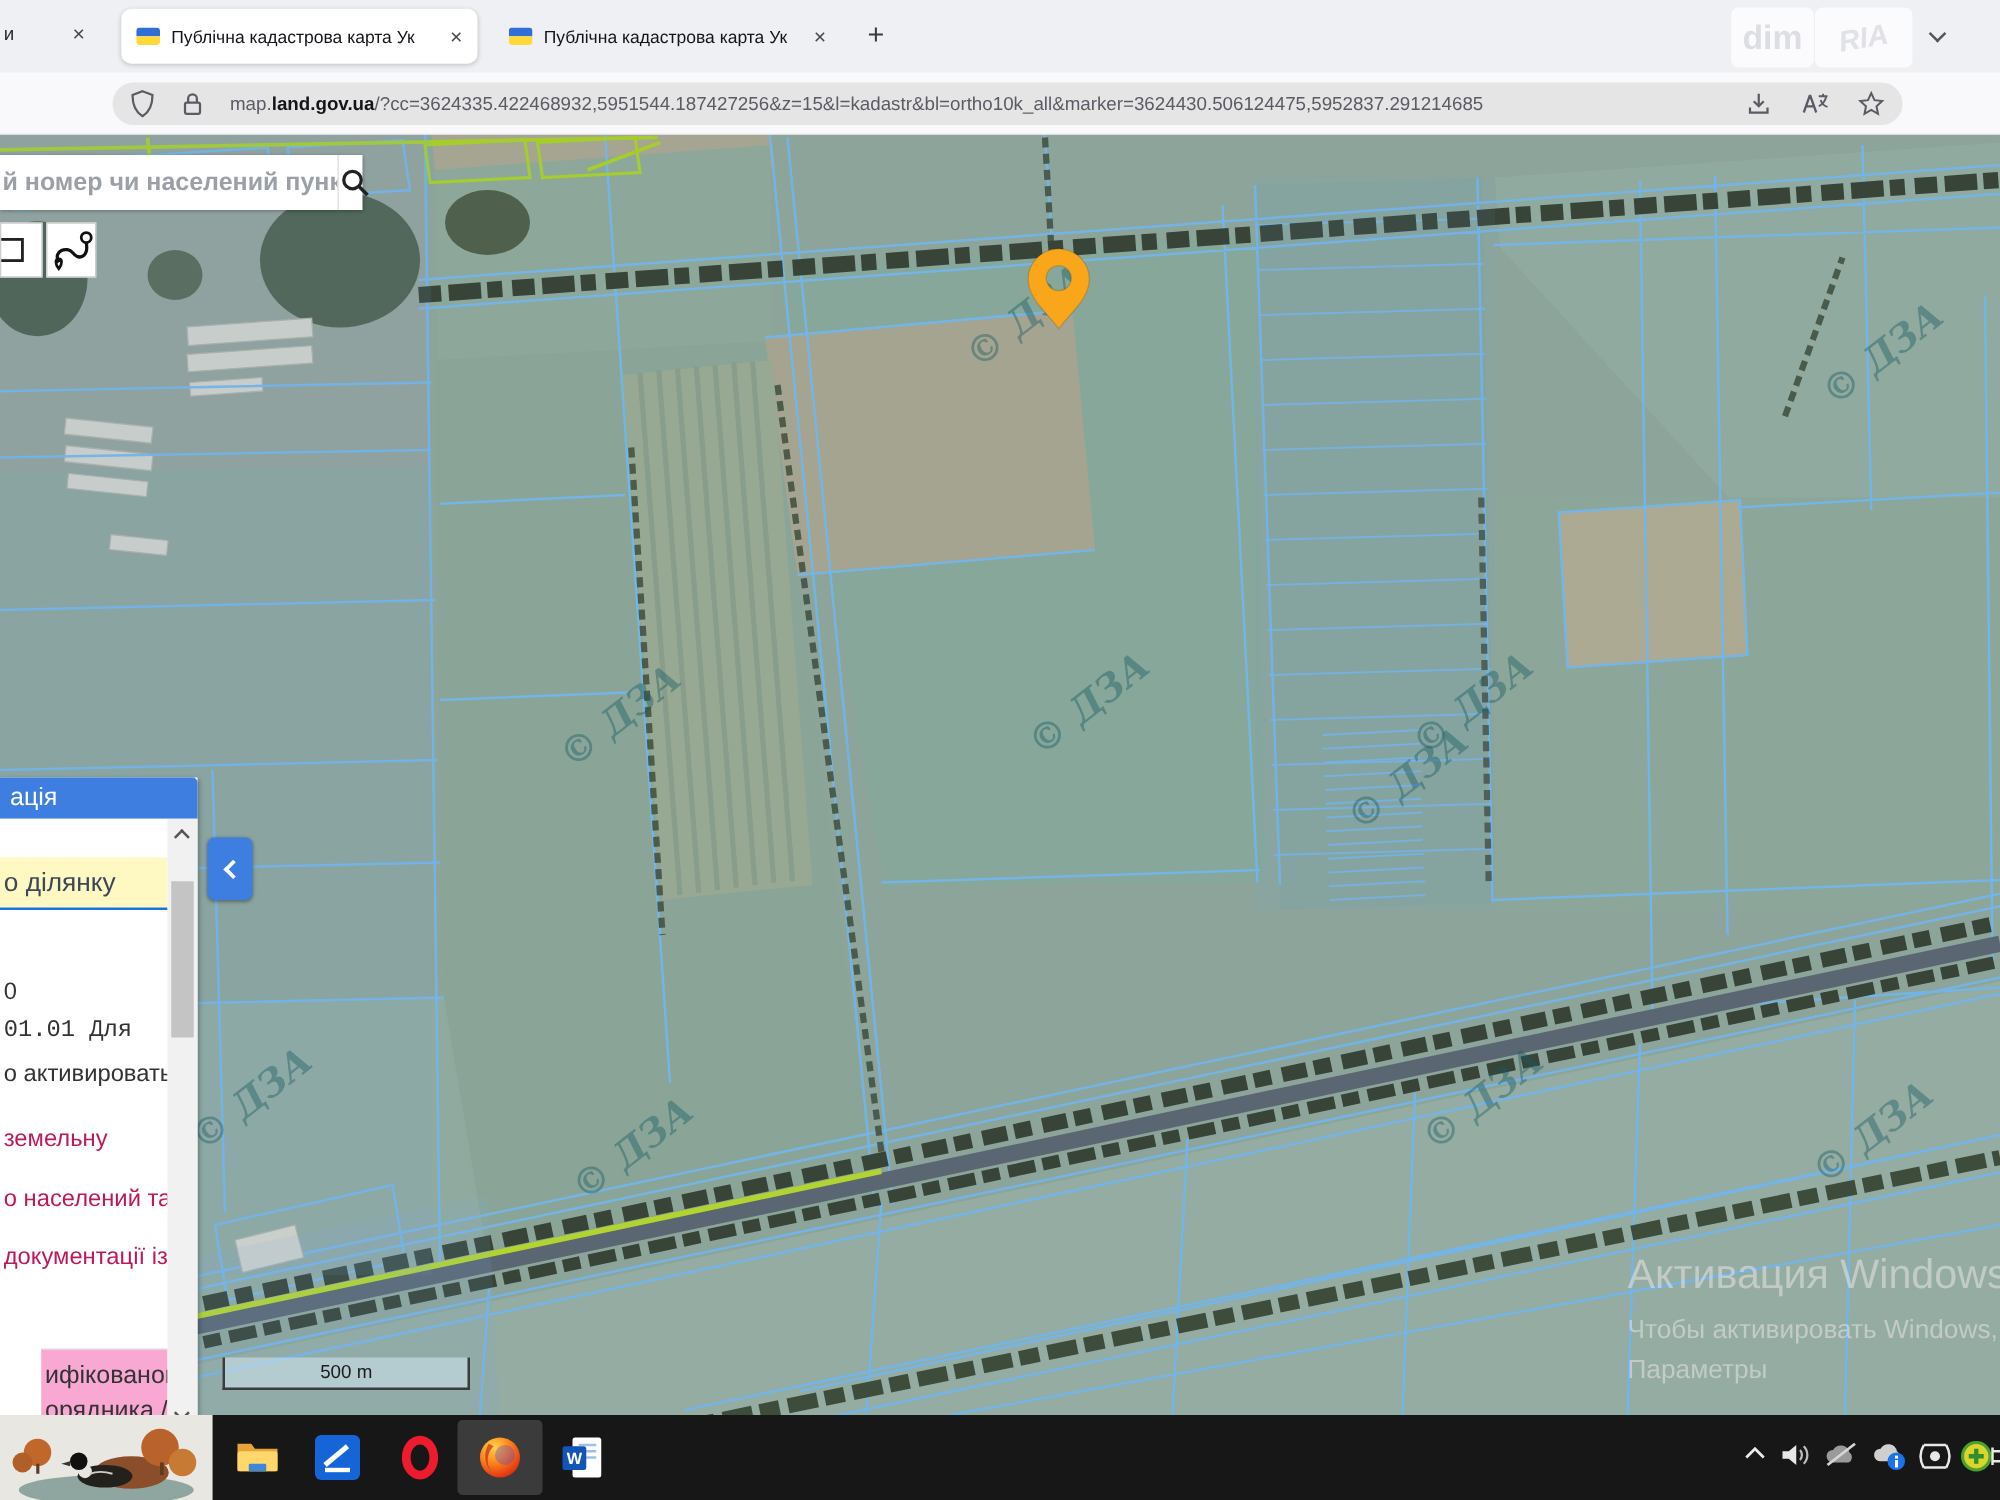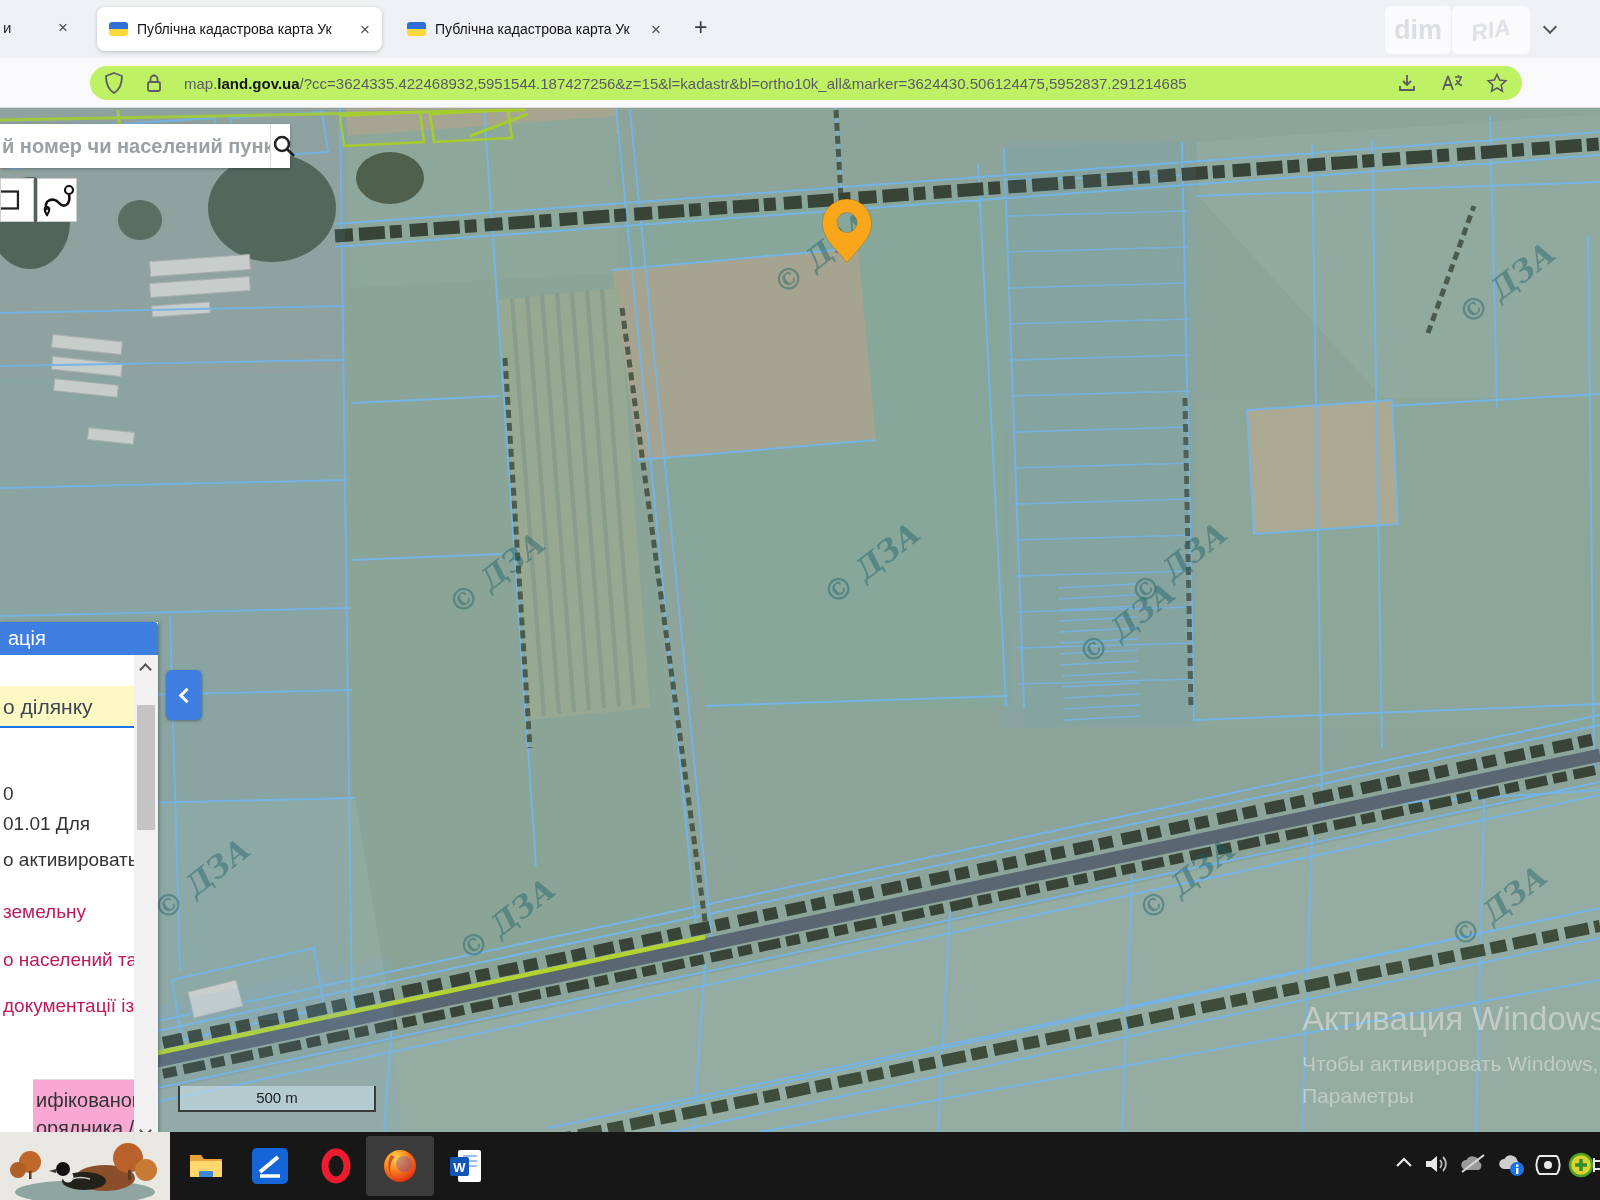--- a/index.html
+++ b/index.html
@@ -23,21 +23,21 @@
   .tab-title { flex:1; font-size:14px; color:#15141a; white-space:nowrap; overflow:hidden; }
   #new-tab-btn { position:absolute; left:694px; top:14px; font-size:23px; color:#3a3a42; }
   .ghost-box { position:absolute; top:6px; height:48px; background:rgba(252,252,253,.92); border-radius:6px; display:flex; align-items:center; justify-content:center; }
   #ghost-dim { left:1385px; width:66px; font-size:27px; color:#dcdee4; font-weight:bold; }
   #ghost-ria { left:1452px; width:78px; font-size:23px; color:#e0e2e8; font-weight:bold; font-style:italic; transform:rotate(-0deg); }
   #ghost-ria span { display:inline-block; transform:rotate(-10deg); }
   .chev { display:inline-block; width:10px; height:10px; border-right:2px solid #555; border-bottom:2px solid #555; }
   #tabs-chevron { position:absolute; left:1545px; top:22px; transform:rotate(45deg); }
 
   #navbar { position:absolute; left:0; top:58px; width:1600px; height:50px; background:#f9f9fb; border-bottom:1px solid #dddde2; }
-  #urlbar { position:absolute; left:90px; top:8px; width:1432px; height:34px; background:#bef264; border-radius:17px; display:flex; align-items:center; padding:0 14px; gap:22px;justify-content:space-between; }
+  #urlbar { position:absolute; left:90px; top:8px; width:1432px; height:34px; background:#e5e5e5; border-radius:17px; display:flex; align-items:center; padding:0 14px; gap:22px;justify-content:space-between; }
   #url-text { flex:1; font-size:15px; color:#5b5b66; white-space:nowrap; overflow:hidden; }
   #url-text .domain { color:#15141a; font-weight:bold; }
   .nav-ico { flex:0 0 auto; }
 
   
   #map { position:absolute; left:0; top:108px; width:1600px; height:1024px; overflow:hidden; background:#8fa495; }
   .dza { position:absolute; font-family:"DejaVu Serif", serif; font-weight:bold; font-style:italic; font-size:30px; color:rgba(25,90,100,.42); transform:rotate(-38deg); white-space:nowrap; }
 
   #marker { position:absolute; left:819px; top:88px; }
 
@@ -271,21 +271,21 @@
       <circle cx="30" cy="8" r="4" fill="none" stroke="#111" stroke-width="2.2"></circle>
     </svg>
   </div>
 
   
   <div id="sidebar">
     <div id="sidebar-header">ація</div>
     <div id="sidebar-body">
       <div id="sb-selected">о ділянку</div>
       <div class="sb-text" style="top:128px;">0</div>
-      <div class="sb-text" style="top:158px;">01.01 Для</div>
+      <div class="sb-text" style="top:158px;font-family:Liberation Mono, monospace;">01.01 Для</div>
       <div class="sb-text" style="top:194px;">о активировать</div>
       <div class="sb-link" style="top:246px;">земельну</div>
       <div class="sb-link" style="top:294px;">о населений та</div>
       <div class="sb-link" style="top:340px;">документації із</div>
       <div id="sb-block">
         <div>ифікованого</div>
         <div>орядника /</div>
 
       </div>
     </div>

